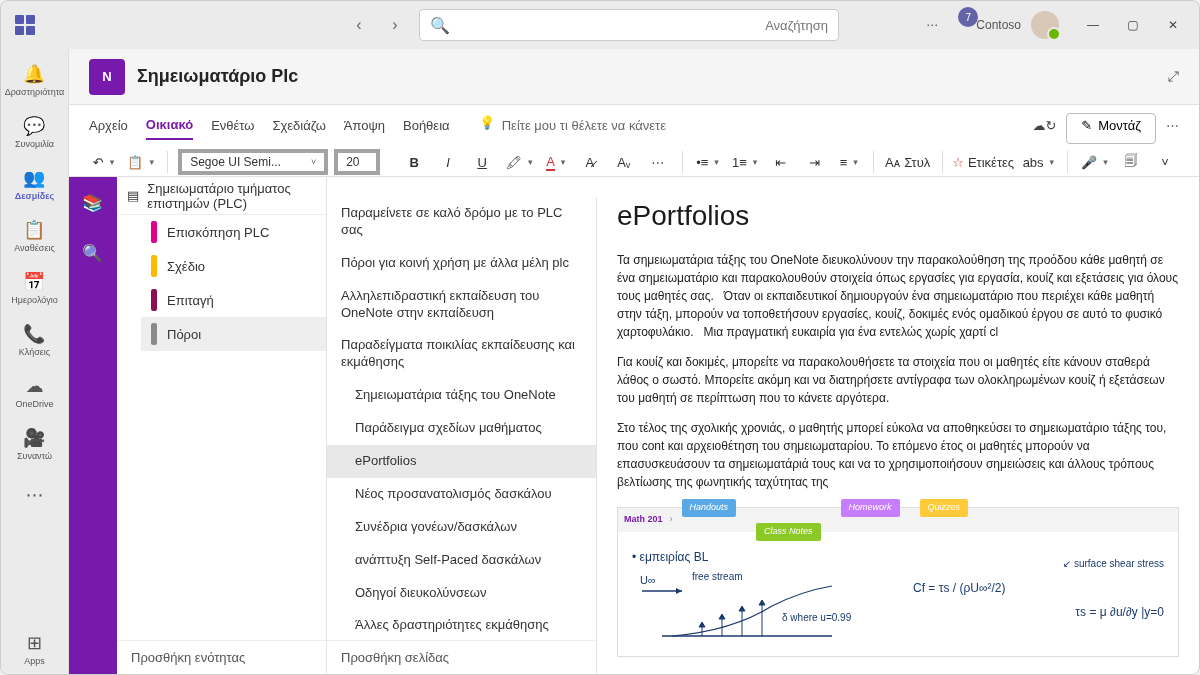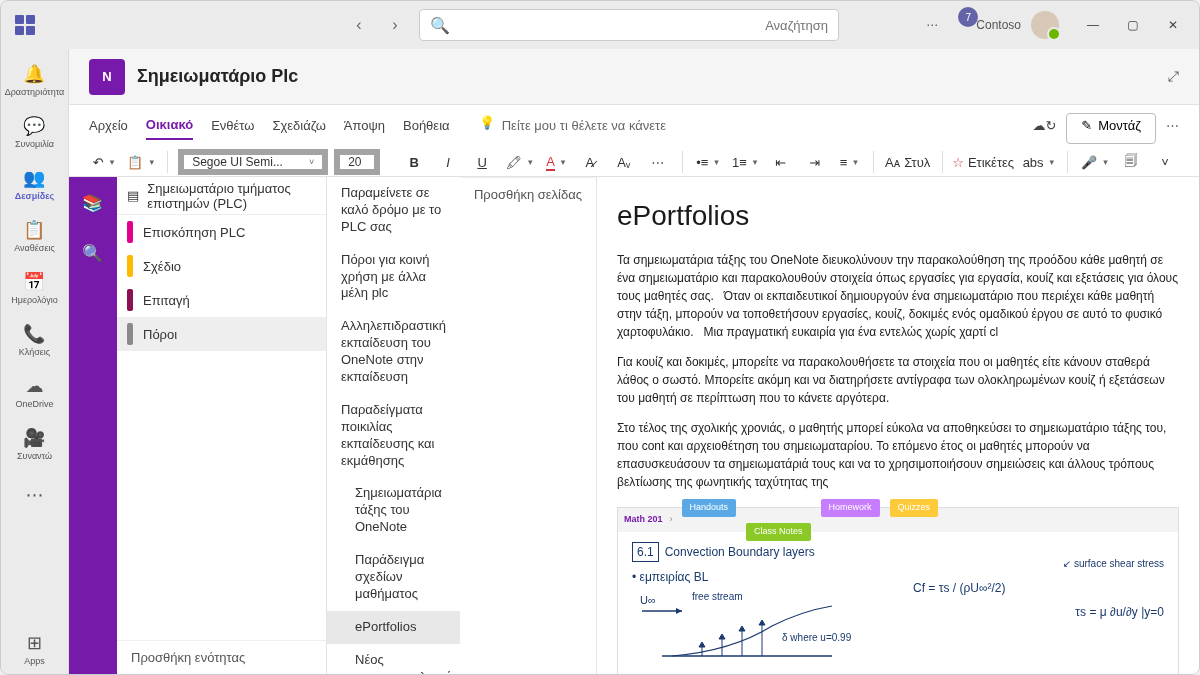--- a/index.html
+++ b/index.html
@@ -30,35 +30,35 @@
 .ribwrap{position:absolute;left:68px;top:104px;right:0;height:72px;background:#fff;border-bottom:1px solid #e1e1e1;}
 .ribtabs{display:flex;align-items:center;gap:18px;padding:8px 20px 0;font-size:13px;color:#444;}
 .ribtabs span{cursor:pointer;padding-bottom:6px;}
 .ribtabs span.active{color:#7719aa;border-bottom:2px solid #7719aa;font-weight:600;}
 .ribtabs .tell{margin-left:12px;color:#666;display:flex;align-items:center;gap:6px;}
 .ribtabs .rr{margin-left:auto;display:flex;align-items:center;gap:10px;}
 .editbtn{border:1px solid #bbb;background:#fff;padding:4px 14px;border-radius:4px;font-size:13px;display:flex;align-items:center;gap:6px;}
 .toolbar{display:flex;align-items:center;gap:6px;padding:4px 20px;font-size:13px;color:#333;flex-wrap:nowrap;overflow:hidden;}
 .tb-sep{width:1px;height:22px;background:#ddd;margin:0 4px;}
 .tb-btn{height:28px;min-width:28px;padding:0 6px;display:flex;align-items:center;justify-content:center;border-radius:3px;cursor:pointer;gap:4px;}
-.fontbox{border:6px solid #a3a3a3;height:26px;padding:0 8px;display:flex;align-items:center;font-size:12px;background:#fff;min-width:150px;justify-content:space-between;}
+.fontbox{border:4px solid #a3a3a3;height:26px;padding:0 8px;display:flex;align-items:center;font-size:12px;background:#fff;min-width:150px;justify-content:space-between;}
 .caret{font-size:9px;color:#666;margin-left:2px;}
 
 .content{position:absolute;left:68px;top:176px;right:0;bottom:0;display:flex;background:#fff;}
 .purplebar{width:48px;background:#7719aa;display:flex;flex-direction:column;align-items:center;padding-top:10px;gap:18px;color:#fff;}
 .purplebar div{width:32px;height:32px;display:flex;align-items:center;justify-content:center;font-size:17px;cursor:pointer;}
 .nbnav{width:210px;border-right:1px solid #e3e3e3;display:flex;flex-direction:column;}
 .nbhead{height:38px;display:flex;align-items:center;padding:0 10px;gap:8px;font-size:13px;color:#333;border-bottom:1px solid #eee;}
-.sections{flex:1;overflow:auto;}
+.sections{flex:1;overflow:auto;margin-left:24px;}
 .sec{height:34px;display:flex;align-items:center;gap:10px;padding:0 10px;font-size:13px;color:#333;cursor:pointer;}
 .sec .swatch{width:6px;height:22px;border-radius:2px;}
 .sec.active{background:#eee;}
 .addline{height:34px;border-top:1px solid #eee;display:flex;align-items:center;padding:16px 14px;font-size:13px;color:#555;}
 
-.pages{width:270px;border-right:1px solid #e3e3e3;display:flex;flex-direction:row;}
+.pages{width:270px;border-right:1px solid #e3e3e3;display:flex;flex-direction:column;margin-top:20px;}
 .pg{padding:8px 14px;font-size:13px;color:#333;cursor:pointer;line-height:1.3;}
 .pg.sub{padding-left:28px;}
 .pg.active{background:#e8e8e8;}
 
 .page{flex:1;overflow:auto;padding:18px 20px;font-size:12px;color:#222;line-height:1.5;}
 .page h1{font-size:28px;font-weight:400;color:#1a1a1a;margin-bottom:14px;font-family:"Segoe UI Light","Segoe UI",sans-serif;}
 .page p{margin-bottom:12px;}
 .noteimg{margin-top:16px;border:1px solid #ddd;}
 .notehdr{height:24px;background:#f3f3f3;display:flex;align-items:center;gap:3px;padding:0 6px;font-size:9px;}
 .ntab{height:18px;padding:0 8px;display:flex;align-items:center;border-radius:2px;color:#fff;font-size:9px;}
@@ -257,43 +257,43 @@
         <div class="pg">Πόροι για κοινή χρήση με άλλα μέλη plc</div>
         <div class="pg">Αλληλεπιδραστική εκπαίδευση του OneNote στην εκπαίδευση</div>
         <div class="pg">Παραδείγματα ποικιλίας εκπαίδευσης και εκμάθησης</div>
         <div class="pg sub">Σημειωματάρια τάξης του OneNote</div>
         <div class="pg sub">Παράδειγμα σχεδίων μαθήματος</div>
         <div class="pg sub active">ePortfolios</div>
         <div class="pg sub">Νέος προσανατολισμός δασκάλου</div>
         <div class="pg sub">Συνέδρια γονέων/δασκάλων</div>
         <div class="pg sub">ανάπτυξη Self-Paced δασκάλων</div>
         <div class="pg sub">Οδηγοί διευκολύνσεων</div>
+        <div class="pg sub">Άλλες δραστηριότητες εκμάθησης</div>
       </div>
     <div class="addline">Προσθήκη σελίδας</div>
   </div>
 
   <div class="page">
     <h1>ePortfolios</h1>
     <p>Τα σημειωματάρια τάξης του OneNote διευκολύνουν την παρακολούθηση της προόδου κάθε μαθητή σε ένα σημειωματάριο και παρακολουθούν στοιχεία όπως εργασίες για εργασία, κουίζ και εξετάσεις για όλους τους μαθητές σας.&nbsp;&nbsp;&nbsp;Όταν οι εκπαιδευτικοί δημιουργούν ένα σημειωματάριο που περιέχει κάθε μαθητή στην τάξη, μπορούν να τοποθετήσουν εργασίες, κουίζ, δοκιμές ενός ομαδικού έργου σε αυτό το φυσικό χαρτοφυλάκιο.&nbsp;&nbsp;&nbsp;Μια πραγματική ευκαιρία για ένα εντελώς χωρίς χαρτί cl</p>
     <p>Για κουίζ και δοκιμές, μπορείτε να παρακολουθήσετε τα στοιχεία που οι μαθητές είτε κάνουν σταθερά λάθος ο σωστό. Μπορείτε ακόμη και να διατηρήσετε αντίγραφα των ολοκληρωμένων κουίζ ή εξετάσεων του μαθητή σε περίπτωση που το κάνετε αργότερα.</p>
     <p>Στο τέλος της σχολικής χρονιάς, ο μαθητής μπορεί εύκολα να αποθηκεύσει το σημειωματάριο τάξης του, που cont και αρχειοθέτηση του σημειωματαρίου. Το επόμενο έτος οι μαθητές μπορούν να επασυσκευάσουν τα σημειωματάριά τους και να το χρησιμοποιήσουν σημειώσεις και άλλους τρόπους βελτίωσης της φωνητικής ταχύτητας της</p>
     <div class="noteimg">
       <div class="notehdr">
         <span style="color:#7719aa;font-weight:600;">Math 201</span>
         <span style="margin-left:4px;color:#888;">›</span>
-        <span id="imgtabs" style="display:flex;gap:10px;margin-left:6px;">
+        <span id="imgtabs" style="display:flex;gap:20px;margin-left:6px;font-style:italic;">
             <div class="ntab" style="background: rgb(90, 169, 230);">Handouts</div>
             <div class="ntab" style="background: rgb(138, 201, 38); margin-top: 24px;">Class Notes</div>
             <div class="ntab" style="background: rgb(199, 125, 255);">Homework</div>
             <div class="ntab" style="background: rgb(255, 202, 58);">Quizzes</div>
           </span>
       </div>
       <div class="hand">
         <div class="col">
-          <div><span class="box61">6.1</span><span>Convection Boundary layers</span></div>
           <div style="margin-top:6px;">• <span>εμπειρίας BL</span></div>
           <svg class="sketch" width="220" height="80">
             <text x="8" y="18" font-size="11" fill="#1a3a6e">U∞</text>
             <line x1="10" y1="25" x2="50" y2="25" stroke="#1a3a6e" stroke-width="1.5" marker-end=""></line>
             <polygon points="50,25 44,22 44,28" fill="#1a3a6e"></polygon>
             <text x="60" y="14" font-size="10" fill="#1a3a6e">free stream</text>
             <line x1="30" y1="70" x2="200" y2="70" stroke="#1a3a6e" stroke-width="1.5"></line>
             <path d="M 40 70 Q 100 65 140 40 Q 170 25 200 20" stroke="#1a3a6e" fill="none" stroke-width="1.2"></path>
             <g stroke="#1a3a6e" stroke-width="1">
               <line x1="70" y1="70" x2="70" y2="60"></line>

